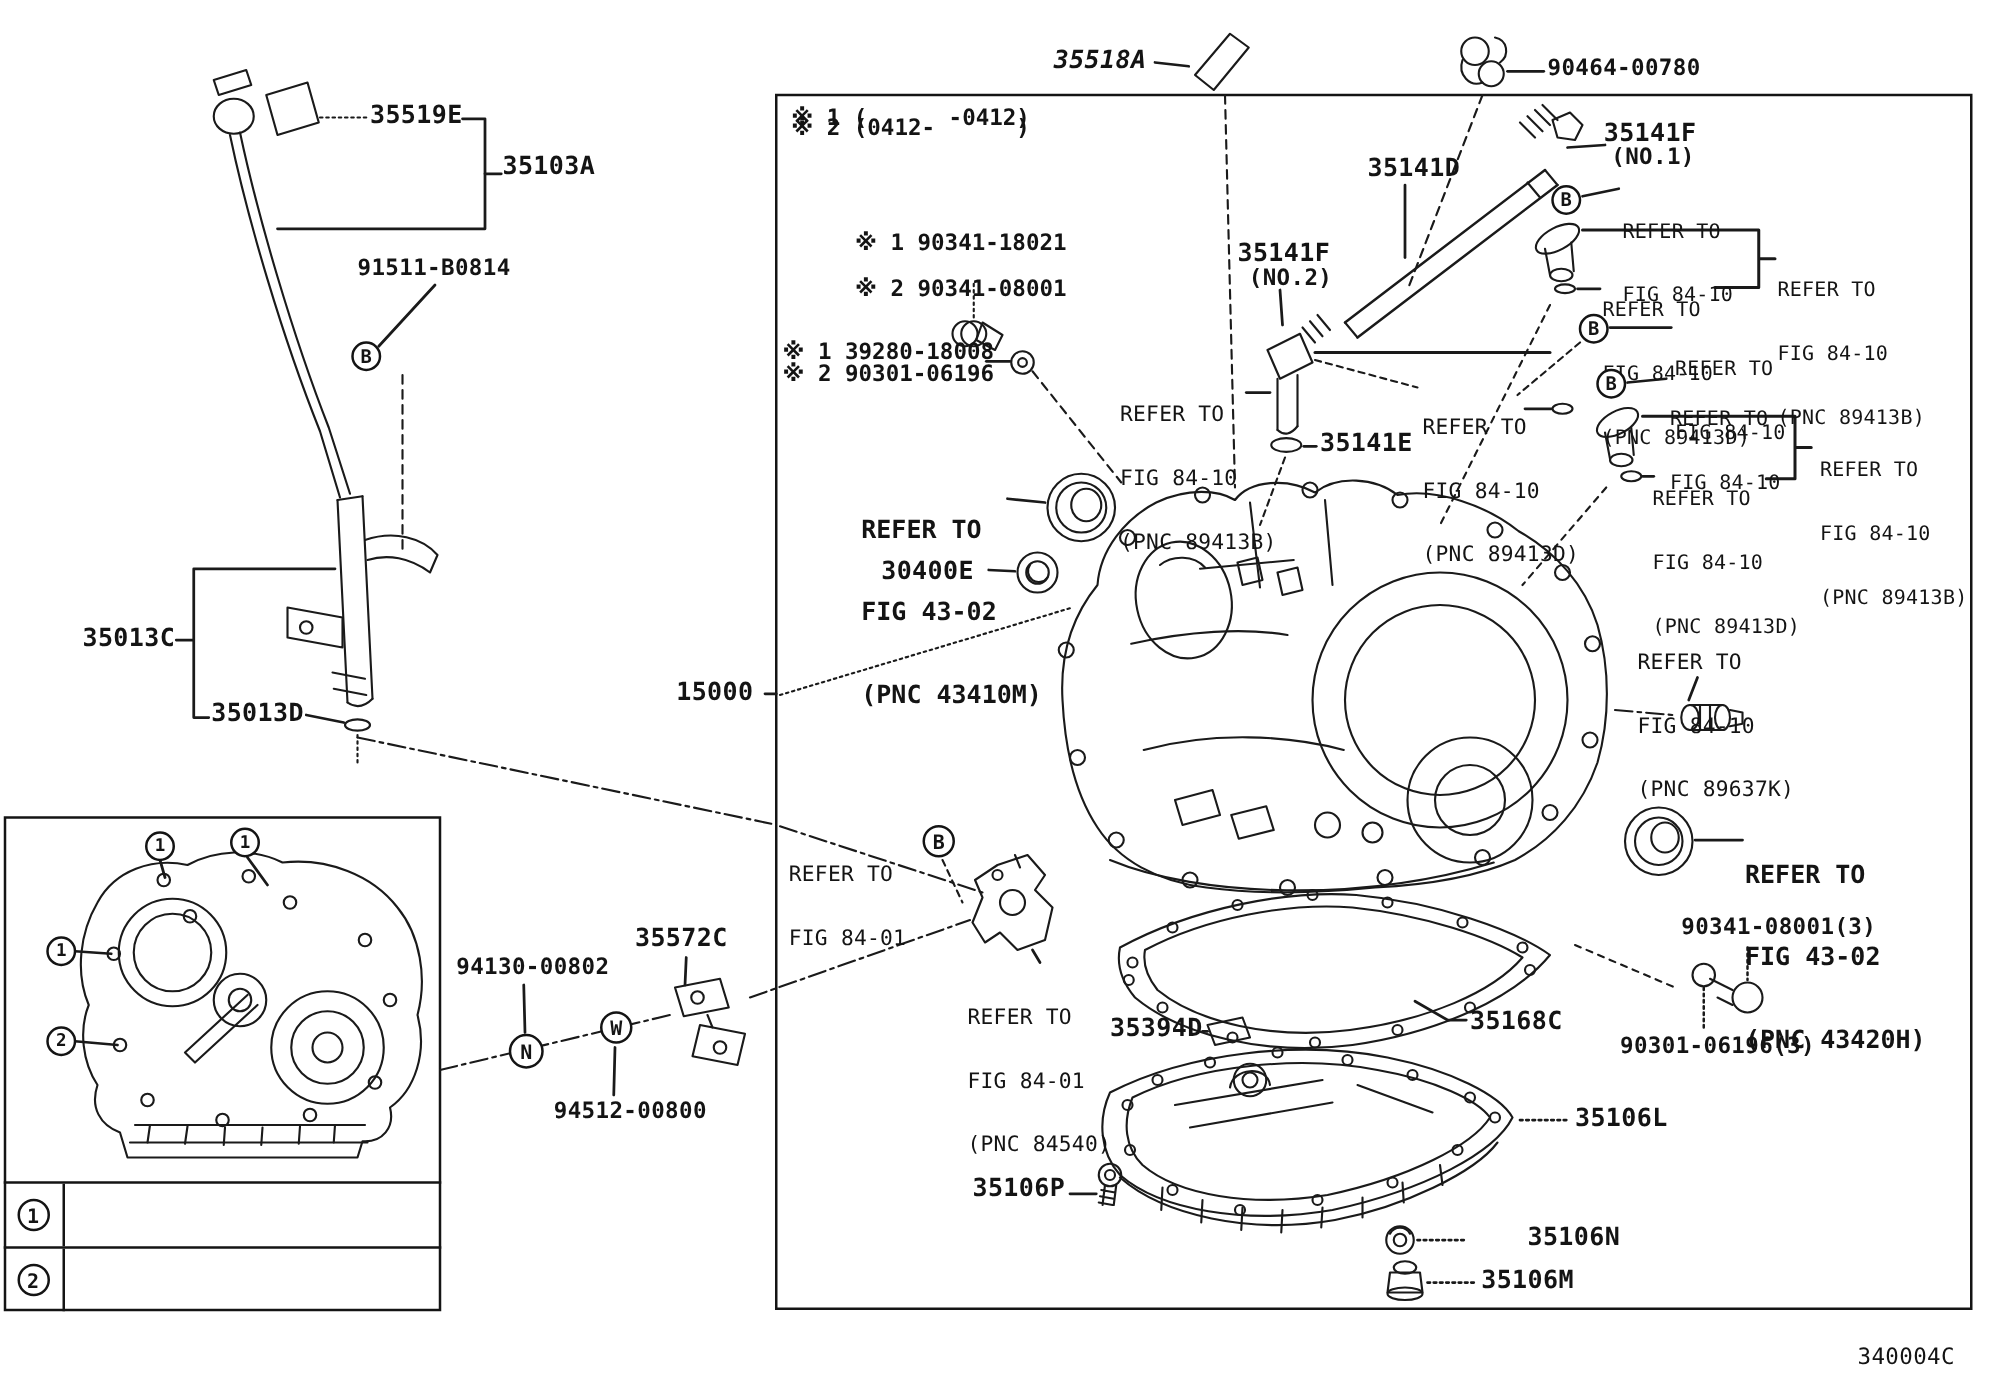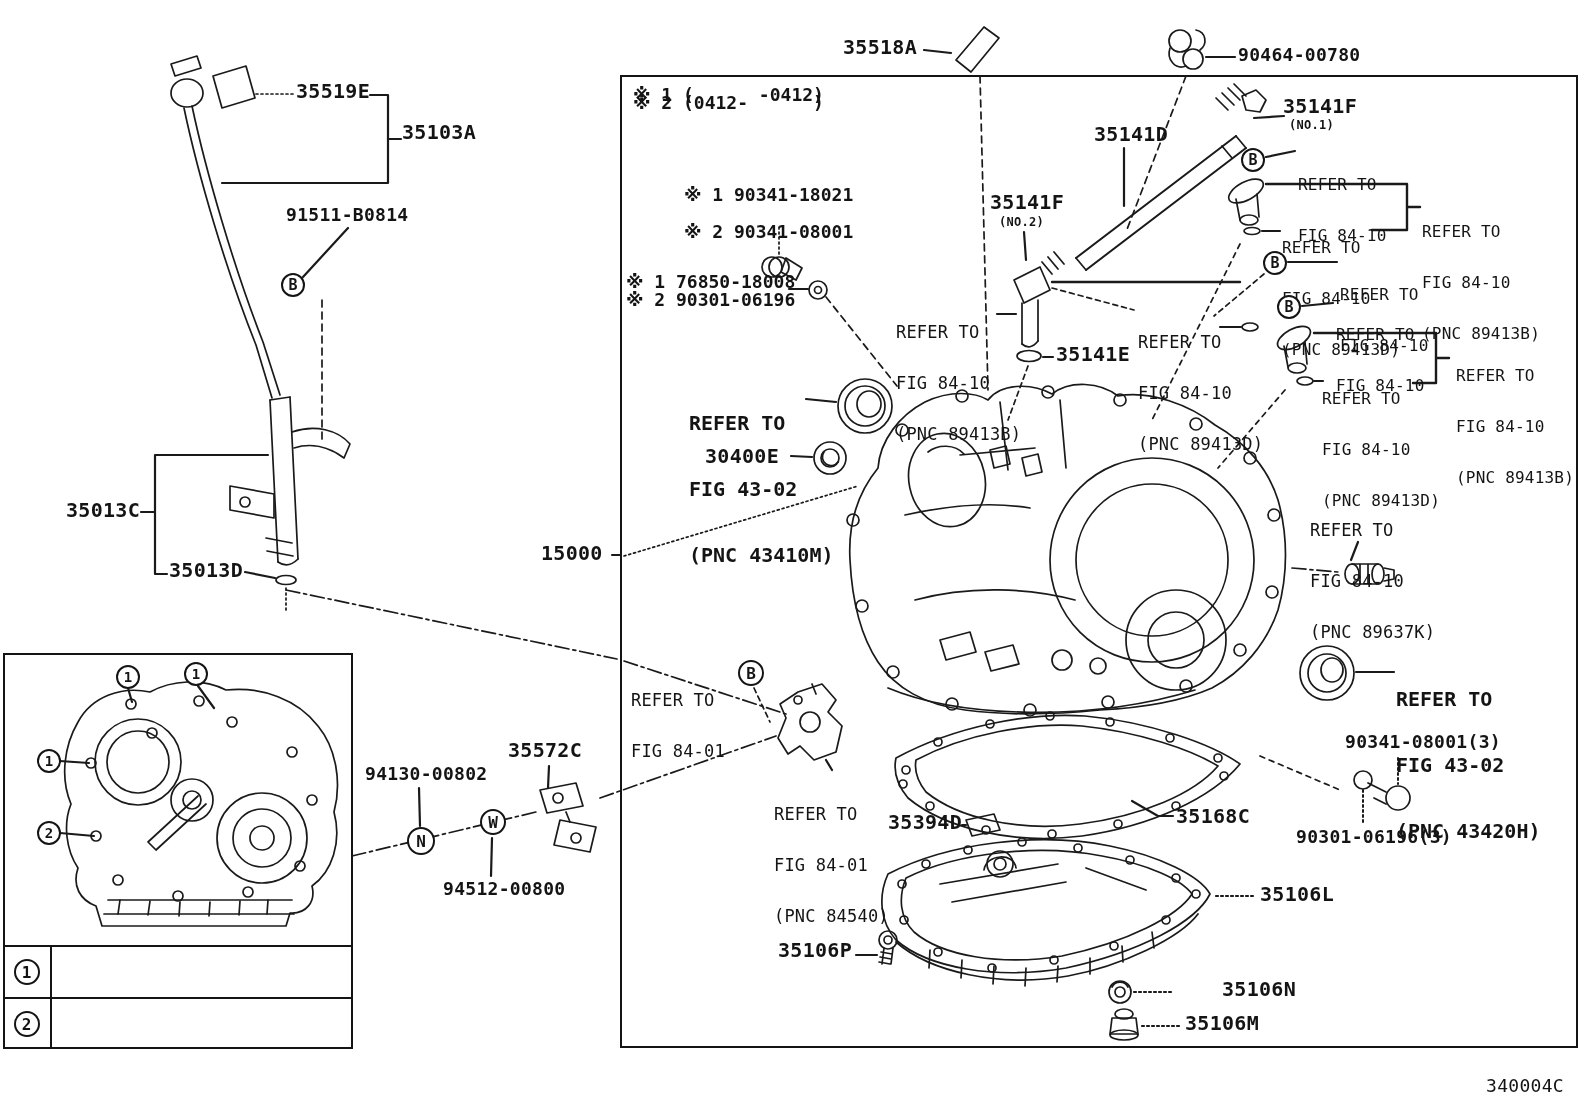--- a/index.html
+++ b/index.html
@@ -2,21 +2,21 @@
 <html><head>
 <meta charset="utf-8">
 <style>
   html,body{margin:0;padding:0;background:#fff;}
   body{width:1592px;height:1099px;position:relative;overflow:hidden;
        font-family:"DejaVu Sans Mono","DejaVu Sans",monospace;color:#141414;}
   svg{position:absolute;left:0;top:0;}
   .box{position:absolute;border:2px solid #141414;box-sizing:border-box;}
   .lbl{position:absolute;font-weight:700;font-size:20px;white-space:pre;letter-spacing:.3px;line-height:21px;}
   .sm{font-size:18px;}
-  .tiny{font-size:12px;font-weight:700;}
+  .tiny{font-size:18px;font-weight:700;}
   .note{position:absolute;font-size:18px;font-weight:700;white-space:pre;line-height:22px;}
   .ref{position:absolute;font-size:16px;font-weight:400;line-height:17px;white-space:pre;letter-spacing:.2px;}
   .refmid{font-size:17px;}
   .refbold{position:absolute;font-size:20px;font-weight:700;line-height:22px;white-space:pre;}
   .circ{position:absolute;border:2px solid #141414;border-radius:50%;display:flex;align-items:center;
         justify-content:center;font-weight:700;background:#fff;box-sizing:border-box;}
   .lrow{position:absolute;left:3px;width:350px;height:52px;border-top:2px solid #141414;
         display:flex;align-items:stretch;box-sizing:border-box;}
   .lnum{width:47px;display:flex;align-items:center;justify-content:center;border-right:2px solid #141414;}
   .lnum .circ{position:static;width:26px;height:26px;font-size:16px;}
@@ -365,29 +365,29 @@
 
 </g>
 </svg>
 
 <div class="lbl" style="left:296px;top:81px;">35519E</div>
 <div class="lbl" style="left:402px;top:122px;">35103A</div>
 <div class="lbl sm" style="left:286px;top:204px;">91511-B0814</div>
 <div class="lbl" style="left:66px;top:500px;">35013C</div>
 <div class="lbl" style="left:169px;top:560px;">35013D</div>
 <div class="lbl" style="left:541px;top:543px;">15000</div>
-<div class="lbl" style="left:843px;top:37px;">35518A</div>
+<div class="lbl" style="left:843px;top:37px;font-style:italic;">35518A</div>
 <div class="lbl sm" style="left:1238px;top:44px;">90464-00780</div>
 
 <div class="note" style="left:633px;top:84px;">※ 1 (      -0412)</div>
 <div class="note" style="left:633px;top:92px;">※ 2 (0412-      )</div>
 
 <div class="note" style="left:684px;top:186px;line-height:18px;">※ 1 90341-18021</div>
 <div class="note" style="left:684px;top:204px;line-height:18px;margin-top:19px;">※ 2 90341-08001</div>
-<div class="note" style="left:626px;top:273px;line-height:18px;">※ 1 76850-18008</div>
+<div class="note" style="left:626px;top:273px;line-height:18px;">※ 1 39280-18008</div>
 <div class="note" style="left:626px;top:291px;line-height:18px;">※ 2 90301-06196</div>
 
 <div class="lbl" style="left:1094px;top:124px;">35141D</div>
 <div class="lbl" style="left:1283px;top:96px;">35141F</div>
 <div class="lbl tiny" style="left:1289px;top:115px;">(NO.1)</div>
 <div class="lbl" style="left:990px;top:192px;">35141F</div>
 <div class="lbl tiny" style="left:999px;top:212px;">(NO.2)</div>
 <div class="lbl" style="left:1056px;top:344px;">35141E</div>
 <div class="lbl" style="left:705px;top:446px;">30400E</div>
 

